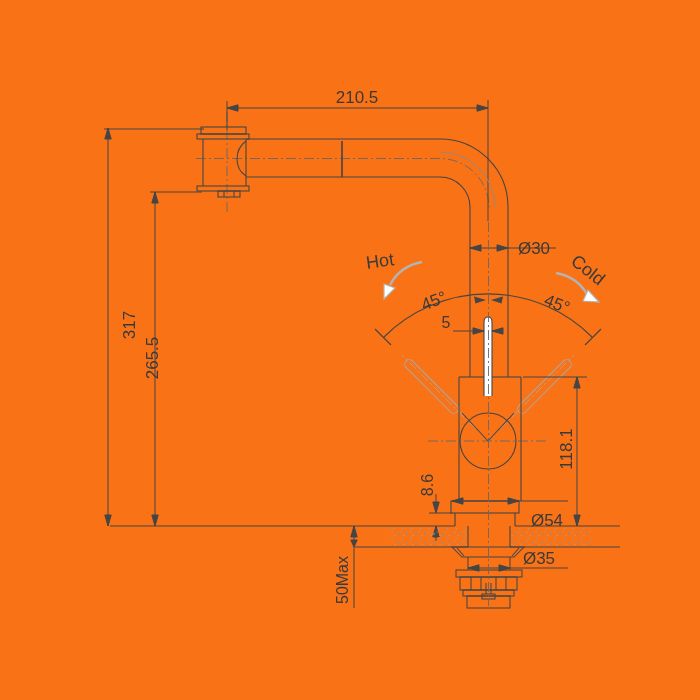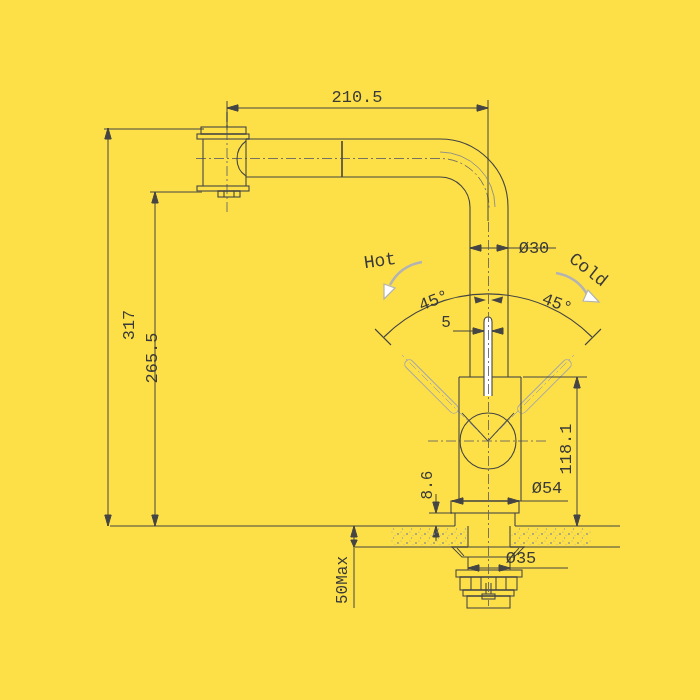--- a/index.html
+++ b/index.html
@@ -1,17 +1,17 @@
 <!DOCTYPE html>
 <html><head>
 <meta charset="utf-8">
 <style>
   html,body{margin:0;padding:0;background:#fff;}
-  #canvas{position:relative;width:700px;height:700px;background:#fde047;overflow:hidden;
-          font-family:Liberation Mono, monospace;}
+  #canvas{position:relative;width:700px;height:700px;background:#f97316;overflow:hidden;
+          font-family:Liberation Sans, sans-serif;}
   svg{position:absolute;left:0;top:0;}
   .lbl{position:absolute;color:#3a3a3a;font-size:17px;white-space:nowrap;
        transform:translate(-50%,-50%);line-height:1;}
   .lbl.small{font-size:16px;}
   .lbl.big{font-size:18px;}
   .rot90{transform:translate(-50%,-50%) rotate(-90deg);}
   .rotL{transform:translate(-50%,-50%) rotate(-21deg);}
   .rotR{transform:translate(-50%,-50%) rotate(21deg);}
   .rotHot{transform:translate(-50%,-50%) rotate(-8deg);}
   .rotCold{transform:translate(-50%,-50%) rotate(38deg);}
@@ -215,17 +215,17 @@
 <div class="lbl rot90" style="left:129px;top:325px;">317</div>
 <div class="lbl rot90" style="left:152px;top:358px;">265.5</div>
 <div class="lbl" style="left:534px;top:248px;">Ø30</div>
 <div class="lbl big rotHot" style="left:380px;top:261px;">Hot</div>
 <div class="lbl big rotCold" style="left:588px;top:270px;">Cold</div>
 <div class="lbl rotL" style="left:434px;top:301px;">45°</div>
 <div class="lbl rotR" style="left:557px;top:304px;">45°</div>
 <div class="lbl small" style="left:446px;top:323px;">5</div>
 <div class="lbl rot90" style="left:566px;top:449px;">118.1</div>
 <div class="lbl small rot90" style="left:428px;top:485px;">8.6</div>
-<div class="lbl" style="left:547px;top:488px;">Ø54</div>
-<div class="lbl" style="left:521px;top:558px;">Ø35</div>
+<div class="lbl" style="left:547px;top:520px;">Ø54</div>
+<div class="lbl" style="left:539px;top:558px;">Ø35</div>
 <div class="lbl small rot90" style="left:343px;top:580px;">50Max</div>
 
 </div>
 
 </body></html>

